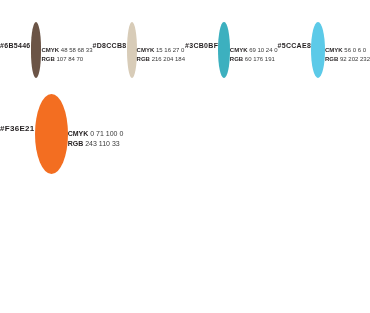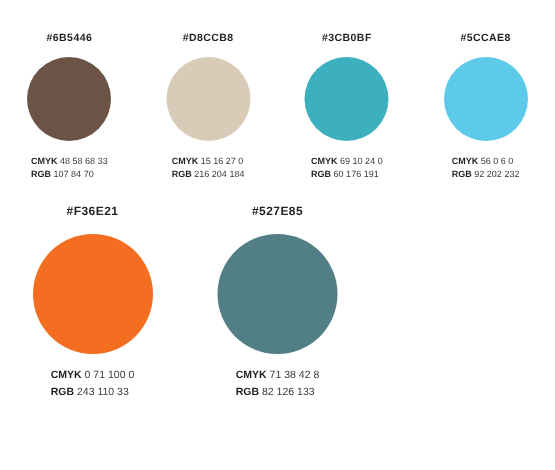--- a/index.html
+++ b/index.html
@@ -26,21 +26,21 @@
     box-sizing: border-box;
   }
   .row-one {
     padding-top: 22px;
   }
   .row-two {
     padding-top: 16px;
   }
   .swatch {
     display: flex;
-    flex-direction: column;
+    flex-direction: row;
     align-items: center;
     box-sizing: border-box;
   }
   .row-one .swatch { width: 92.5px; }
   .row-two .swatch { width: 123.33px; }
 
   .hex-label {
     font-size: 7px;
     font-weight: bold;
     letter-spacing: 0.3px;
@@ -164,31 +164,17 @@
           <span class="value-key">CMYK</span>
           <span class="value-num">0 71 100 0</span>
         </div>
         <div class="value-line">
           <span class="value-key">RGB</span>
           <span class="value-num">243 110 33</span>
         </div>
       </div>
     </div>
 
-    <div class="swatch">
-      <div class="hex-label">#527E85</div>
-      <div class="disc" style="background:#527E85"></div>
-      <div class="values">
-        <div class="value-line">
-          <span class="value-key">CMYK</span>
-          <span class="value-num">71 38 42 8</span>
-        </div>
-        <div class="value-line">
-          <span class="value-key">RGB</span>
-          <span class="value-num">82 126 133</span>
-        </div>
-      </div>
-    </div>
 
 
   </div>
 
 </div>
 
 </body></html>

